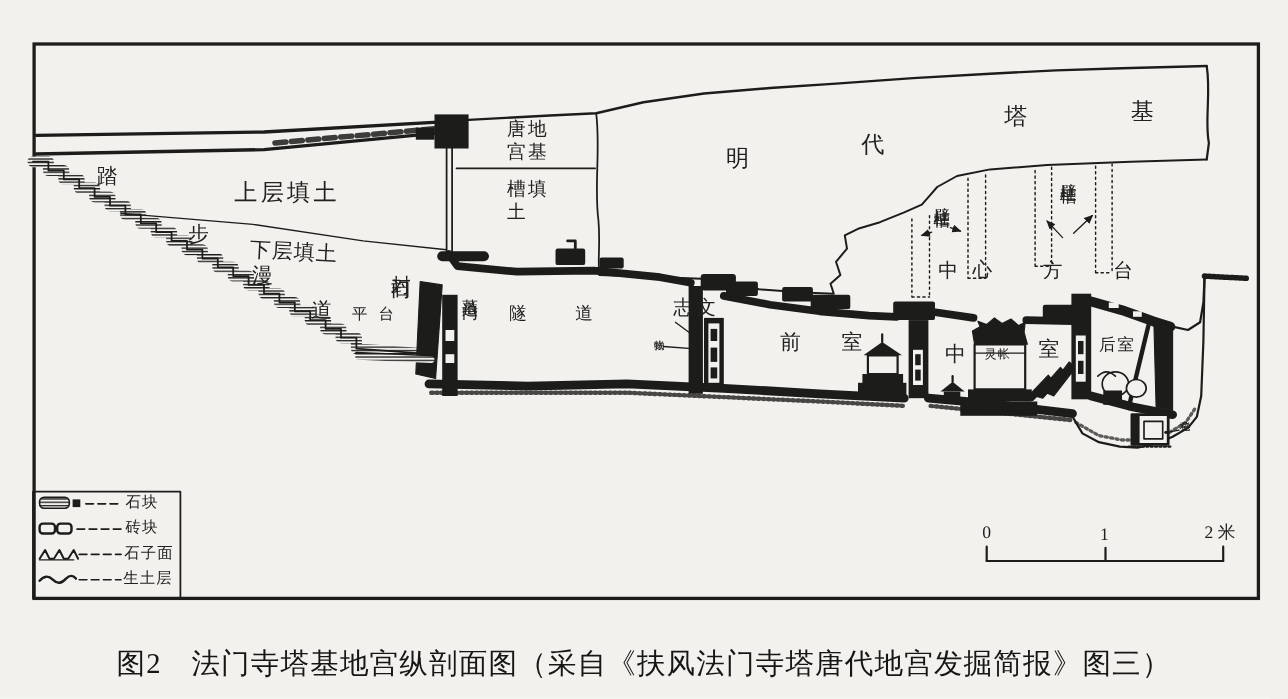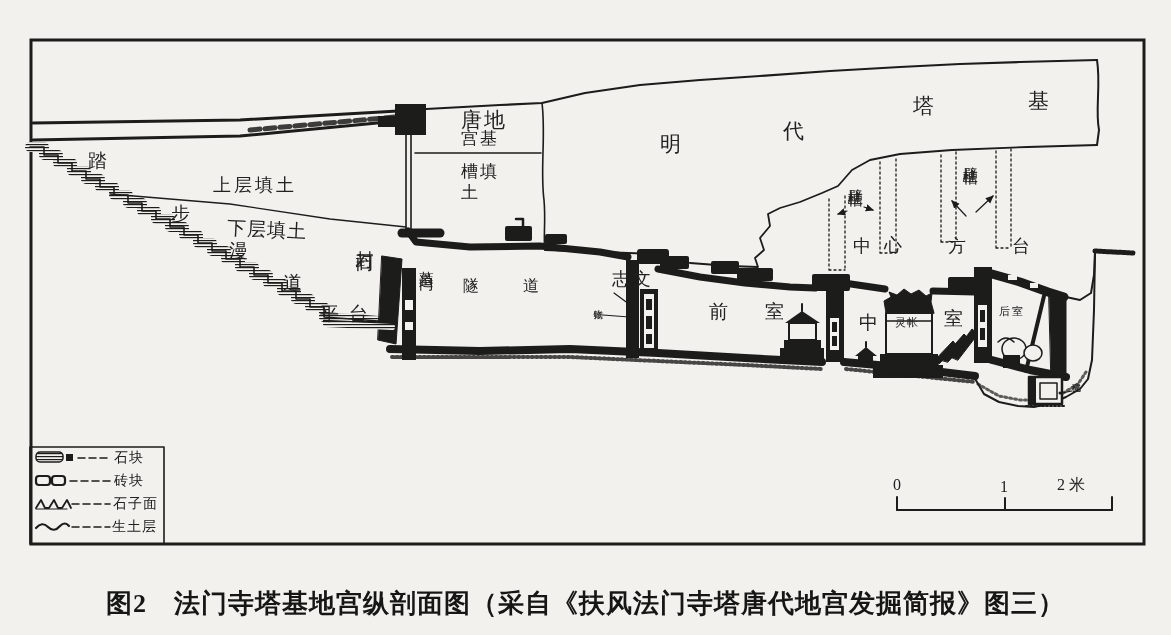--- a/index.html
+++ b/index.html
@@ -11,21 +11,21 @@
   }
   .drawing{position:absolute; left:0; top:0;}
   .lbl{
     position:absolute; white-space:pre; line-height:1.08;
     color:#21211f; font-family:"Liberation Serif", serif;
   }
   .v{ writing-mode:vertical-rl; text-orientation:upright; letter-spacing:2px; }
   .tiny{ font-size:9.5px; letter-spacing:0; }
   .caption{
     position:absolute; left:0; right:0; top:586px; text-align:center;
-    font-size:26px; font-weight:700; letter-spacing:1px; color:#161614;
+    font-size:26px; font-weight:400; letter-spacing:1px; color:#161614;
   }
   .legend-label{ font-size:14px; letter-spacing:1px; }
   .scale-num{ font-size:16px; }
 </style>
 </head>
 <body>
 
 <div class="page">
 
   <svg class="drawing" width="1171" height="635" viewBox="0 0 1171 635">
@@ -188,30 +188,30 @@
         <g>
           <path d="M36,528 q6,-7 12,-1 q6,6 12,-1 q5,-5 9,0" stroke-width="2.2"></path>
           <path d="M72,527 H110" stroke-width="1.5" stroke-dasharray="7 4"></path>
         </g>
       </g>
     </g>
   </svg>
 
   <span class="lbl" style="left:88px;top:151px;font-size:19px">踏</span>
   <span class="lbl" style="left:171px;top:204px;font-size:19px">步</span>
-  <span class="lbl" style="left:213px;top:176px;font-size:18px;letter-spacing:3px">上层填土</span>
+  <span class="lbl" style="left:213px;top:164px;font-size:21px;letter-spacing:3px">上层填土</span>
   <span class="lbl" style="left:227px;top:220px;font-size:19px;letter-spacing:1px;transform:rotate(3deg)">下层填土</span>
   <span class="lbl" style="left:229px;top:241px;font-size:19px">漫</span>
   <span class="lbl" style="left:283px;top:273px;font-size:19px">道</span>
-  <span class="lbl" style="left:320px;top:304px;font-size:19px;letter-spacing:10px">平台</span>
+  <span class="lbl" style="left:320px;top:279px;font-size:14px;letter-spacing:10px">平台</span>
   <span class="lbl v" style="left:354px;top:236px;font-size:18px">封门石</span>
   <span class="lbl v" style="left:418px;top:259px;font-size:15px">墓道门</span>
   <span class="lbl" style="left:463px;top:277px;font-size:16px;letter-spacing:44px">隧道</span>
 
-  <span class="lbl" style="left:461px;top:109px;font-size:21px;letter-spacing:2px">唐地</span>
+  <span class="lbl" style="left:461px;top:109px;font-size:17px;letter-spacing:2px">唐地</span>
   <span class="lbl" style="left:461px;top:130px;font-size:17px;letter-spacing:2px">宫基</span>
   <span class="lbl" style="left:461px;top:163px;font-size:17px;letter-spacing:2px">槽填</span>
   <span class="lbl" style="left:461px;top:184px;font-size:17px;letter-spacing:2px">土</span>
 
   <span class="lbl" style="left:660px;top:133px;font-size:21px">明</span>
   <span class="lbl" style="left:783px;top:120px;font-size:21px">代</span>
   <span class="lbl" style="left:913px;top:95px;font-size:21px">塔</span>
   <span class="lbl" style="left:1028px;top:90px;font-size:21px">基</span>
 
   <span class="lbl v" style="left:847px;top:176px;font-size:15px">壁柱槽</span>
@@ -221,26 +221,26 @@
   <span class="lbl" style="left:948px;top:237px;font-size:18px">方</span>
   <span class="lbl" style="left:1012px;top:237px;font-size:18px">台</span>
 
   <span class="lbl" style="left:612px;top:270px;font-size:18px;letter-spacing:3px">志文</span>
   <span class="lbl v tiny" style="left:593px;top:302px">物账</span>
 
   <span class="lbl" style="left:709px;top:302px;font-size:19px;letter-spacing:37px">前室</span>
   <span class="lbl" style="left:859px;top:313px;font-size:19px">中</span>
   <span class="lbl" style="left:944px;top:309px;font-size:19px">室</span>
   <span class="lbl" style="left:895px;top:317px;font-size:11px;letter-spacing:1px">灵帐</span>
-  <span class="lbl" style="left:999px;top:306px;font-size:11px;letter-spacing:2px">后室</span>
+  <span class="lbl" style="left:999px;top:306px;font-size:15px;letter-spacing:2px">后室</span>
   <span class="lbl v tiny" style="left:1071px;top:375px">秘龛</span>
 
   <span class="lbl legend-label" style="left:114px;top:450px">石块</span>
   <span class="lbl legend-label" style="left:114px;top:473px">砖块</span>
   <span class="lbl legend-label" style="left:113px;top:496px">石子面</span>
   <span class="lbl legend-label" style="left:112px;top:519px">生土层</span>
 
   <span class="lbl scale-num" style="left:893px;top:476px">0</span>
   <span class="lbl scale-num" style="left:1000px;top:478px">1</span>
-  <span class="lbl scale-num" style="left:1057px;top:476px">2 米</span>
+  <span class="lbl scale-num" style="left:1095px;top:476px">2 米</span>
 
   <div class="caption">图2　法门寺塔基地宫纵剖面图（采自《扶风法门寺塔唐代地宫发掘简报》图三）</div>
 </div>
 
 </body></html>

